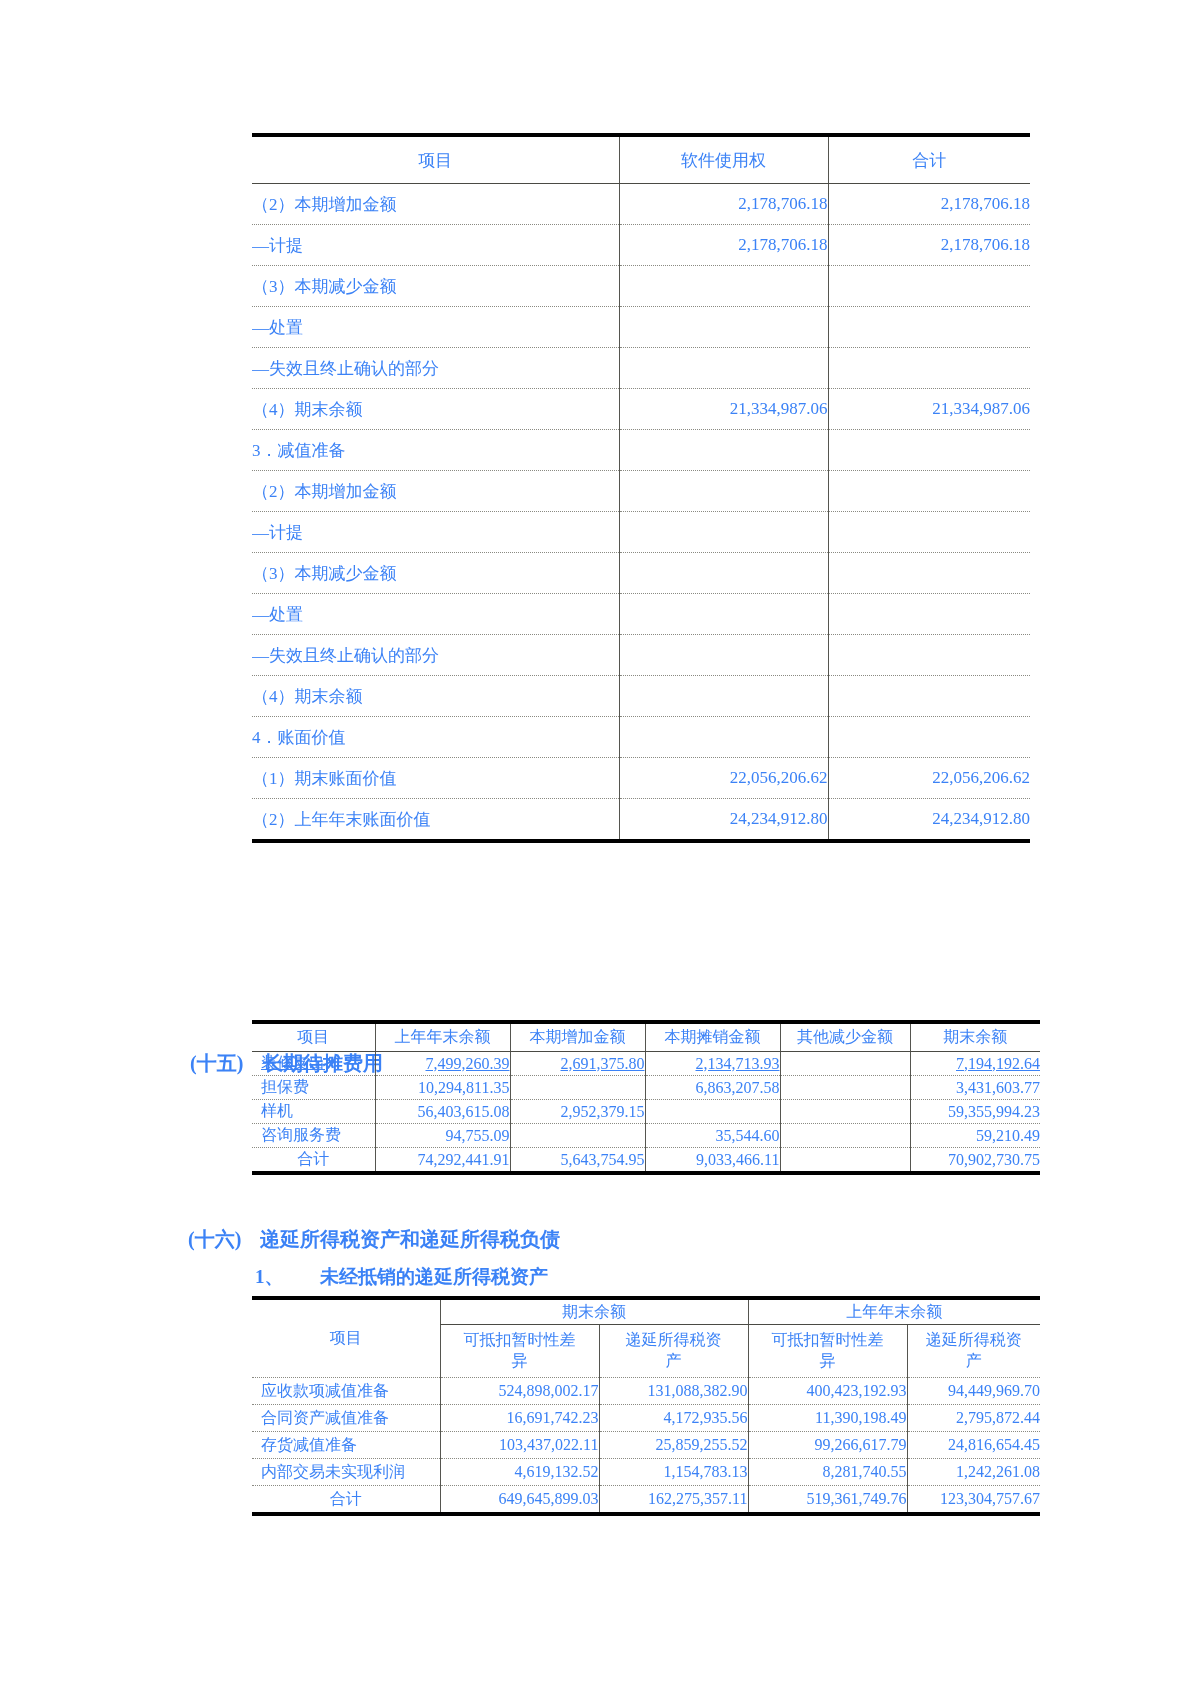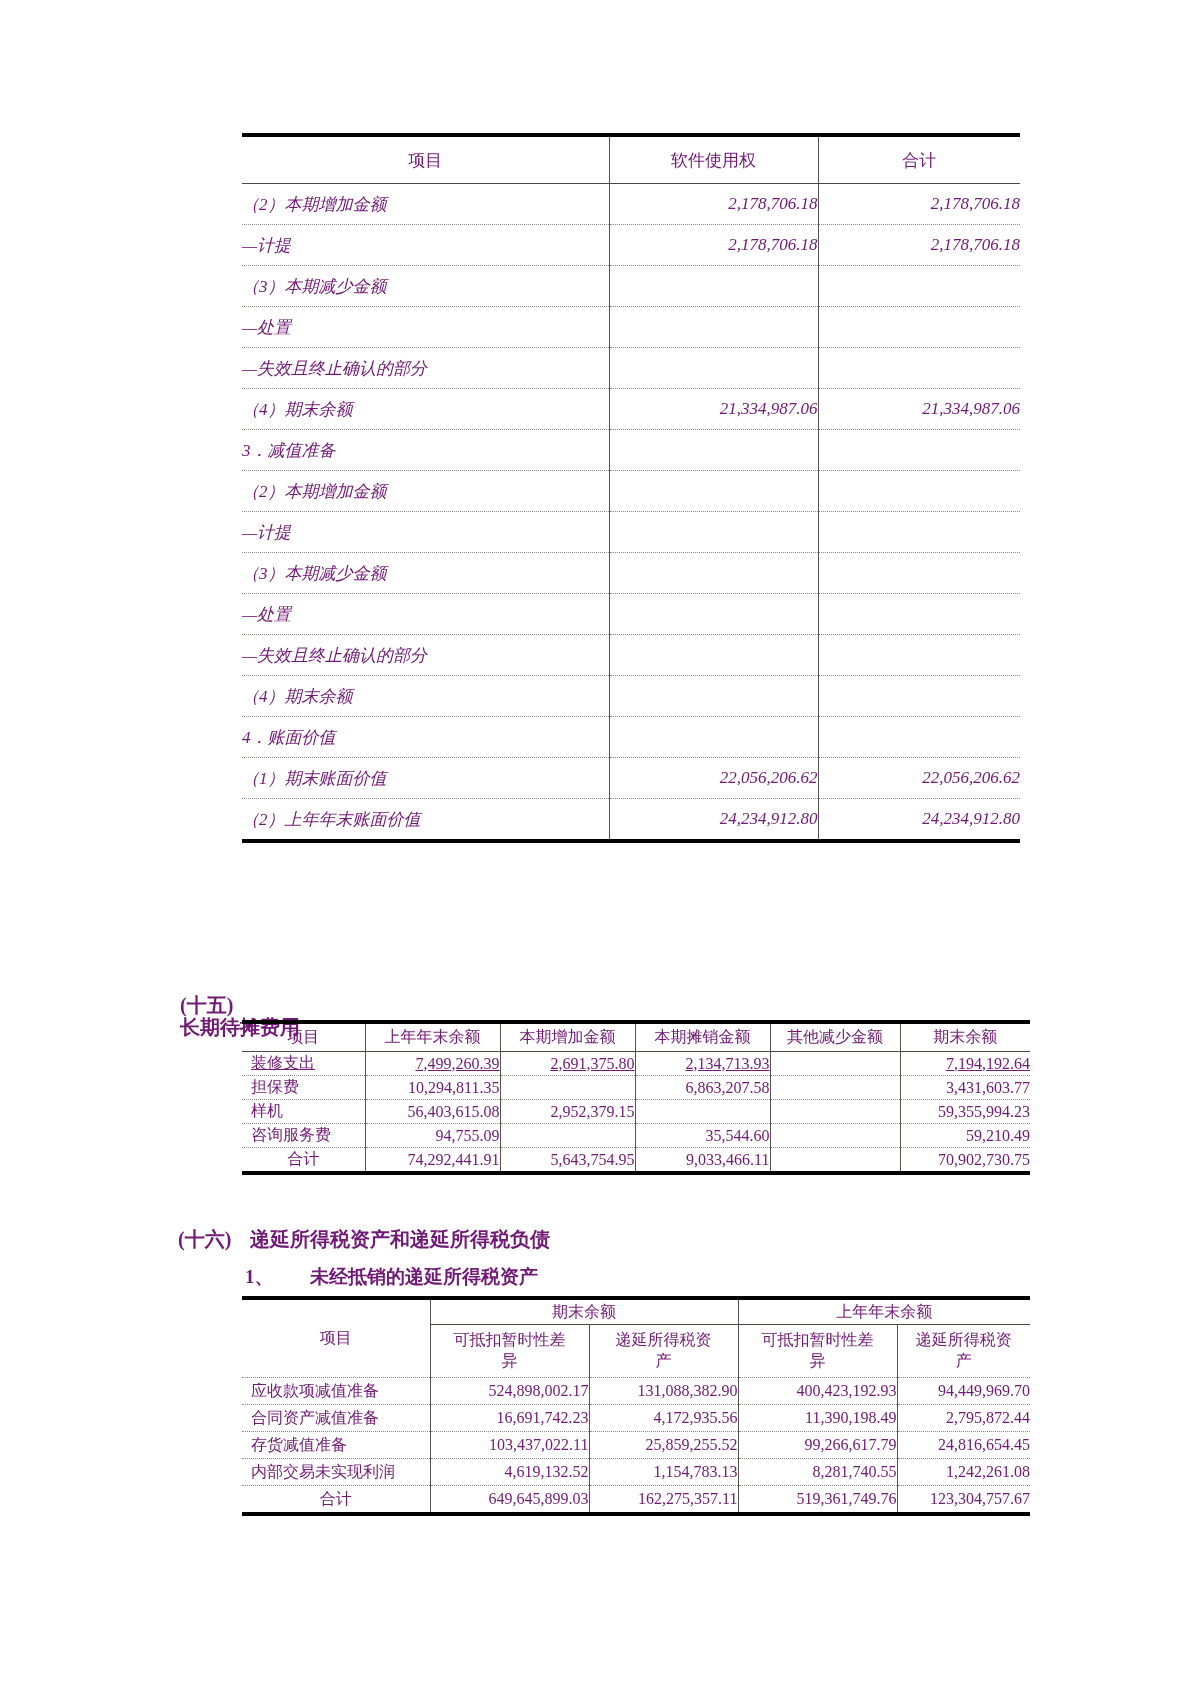--- a/index.html
+++ b/index.html
@@ -1,22 +1,23 @@
 <!DOCTYPE html>
 <html><head>
 <meta charset="utf-8">
 <style>
   html,body{margin:0;padding:0;background:#ffffff;}
   .page{
     position:relative;
     width:1148px;height:1696px;
     background:#ffffff;
-    color:#701a75;
+    color:#3b82f6;
     font-family:"Liberation Serif","DejaVu Serif",serif;
     overflow:hidden;
+    margin-left:10px;
   }
   table.t{
     position:absolute;
     border-collapse:collapse;
     table-layout:fixed;
     border-top:4px solid #000;
     border-bottom:4px solid #000;
   }
   table.t th, table.t td{
     font-weight:normal;
@@ -24,21 +25,21 @@
     overflow:hidden;
     white-space:nowrap;
     padding:0;
   }
   .vl{border-left:1px solid #55554f;}
   .num{text-align:right;padding-right:9px;}
   .center{text-align:center;}
   
   #t1{left:242px;top:133px;width:778px;font-size:17px;}
   #t1 th{height:46px;border-bottom:1px solid #4a4a44;}
-  #t1 tbody td{height:40px;border-top:1px dotted #8a8a82;font-style:italic;}
+  #t1 tbody td{height:40px;border-top:1px dotted #8a8a82;}
   #t1 tbody tr:first-child td{border-top:none;}
   .ind-paren{padding-left:22px;}
   .ind-dash{padding-left:12px;}
   .ind-num{padding-left:15px;}
   
   #t15{left:242px;top:1020px;width:788px;font-size:16px;}
   #t15 th{height:27px;border-bottom:1px solid #4a4a44;}
   #t15 tbody td{height:23px;border-top:1px dotted #8a8a82;}
   #t15 tbody tr:first-child td{border-top:none;text-decoration:underline;}
   #t15 td.item{padding-left:9px;}
@@ -57,21 +58,21 @@
   #t16 td.item{padding-left:9px;}
   
   .sec-head{
     position:absolute;
     display:flex;
     font-weight:bold;
     font-size:20px;
     line-height:1.1;
   }
   .sec-no{display:inline-block;flex:0 0 auto;}
-  #h15{left:180px;top:994px;flex-direction:column;}
+  #h15{left:180px;top:1052px;}
   #h15 .sec-no{width:73px;}
   #h16{left:178px;top:1228px;}
   #h16 .sec-no{width:72px;}
   #sub16{left:245px;top:1267px;font-size:19px;}
   #sub16 .sec-no{width:65px;}
 </style>
 </head>
 <body>
 
 <div class="page">

